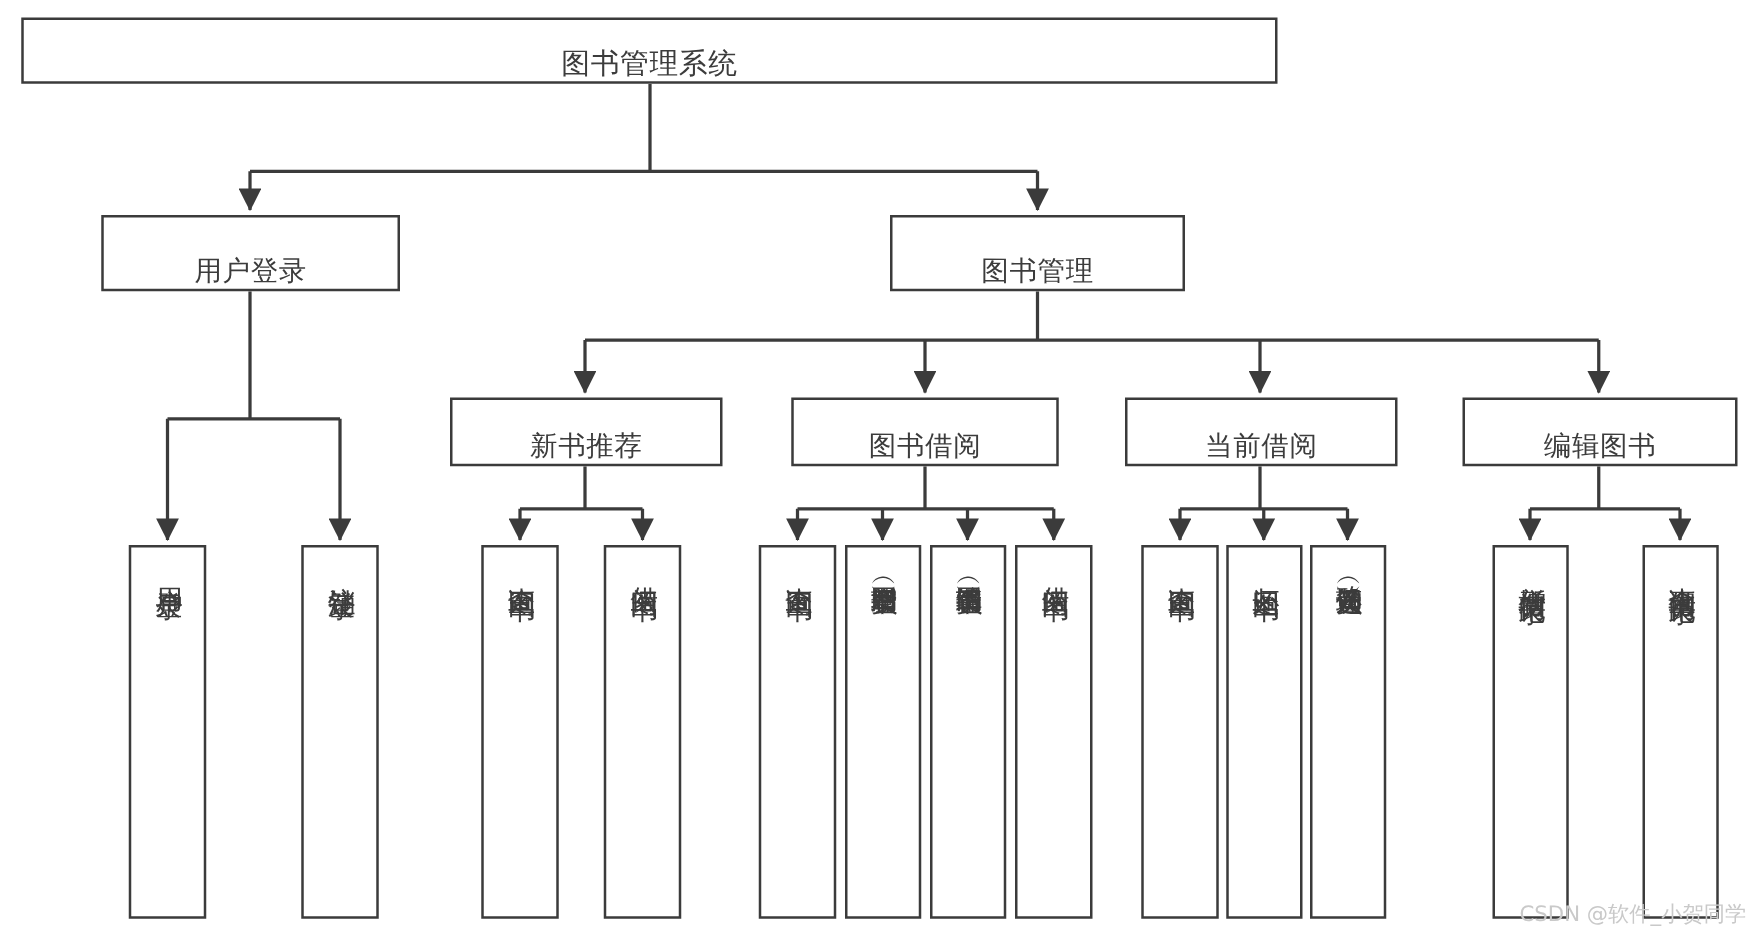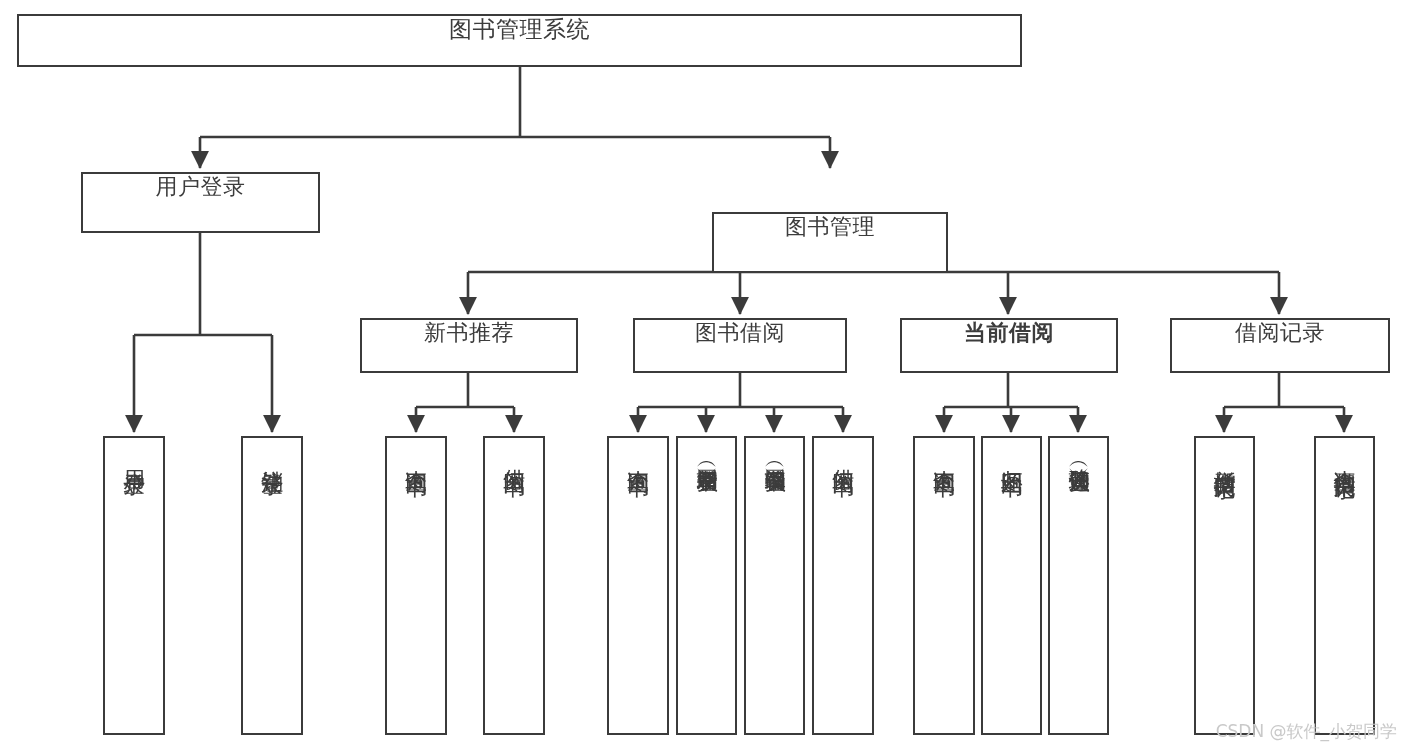--- a/index.html
+++ b/index.html
@@ -25,21 +25,21 @@
     width: 1405px;
     height: 747px;
     pointer-events: none;
   }
   .node {
     position: absolute;
     box-sizing: border-box;
     background: #ffffff;
     border: 2px solid #3b3b3b;
     display: flex;
-    align-items: flex-start;
+    align-items: flex-end;
     justify-content: center;
     color: #3c3c3c;
     z-index: 2;
   }
   .node .node-label {
     display: block;
     text-align: center;
     color: #3c3c3c;
     line-height: 1.18;
     letter-spacing: 0.5px;
@@ -139,35 +139,35 @@
     </g>
   </svg>
 
   <div class="node horiz root" style="left:17px; top:14px; width:1005px; height:53px;">
     <span class="node-label">图书管理系统</span>
   </div>
 
   <div class="node horiz" style="left:81px; top:172px; width:239px; height:61px;">
     <span class="node-label">用户登录</span>
   </div>
-  <div class="node horiz" style="left:712px; top:172px; width:236px; height:61px;margin-top:40px;">
+  <div class="node horiz" style="left:712px; top:172px; width:236px; height:61px;">
     <span class="node-label">图书管理</span>
   </div>
 
   <div class="node horiz" style="left:633px; top:318px; width:214px; height:55px;">
     <span class="node-label">图书借阅</span>
   </div>
   <div class="node horiz" style="left:360px; top:318px; width:218px; height:55px;">
     <span class="node-label">新书推荐</span>
   </div>
-  <div class="node horiz" style="left:900px; top:318px; width:218px; height:55px;font-weight:bold;">
+  <div class="node horiz" style="left:900px; top:318px; width:218px; height:55px;">
     <span class="node-label">当前借阅</span>
   </div>
   <div class="node horiz" style="left:1170px; top:318px; width:220px; height:55px;">
-    <span class="node-label">借阅记录</span>
+    <span class="node-label">编辑图书</span>
   </div>
 
   <div class="node vert" style="left:103px; top:436px; width:62px; height:299px;">
     <span class="node-label">用户登录</span>
   </div>
   <div class="node vert" style="left:241px; top:436px; width:62px; height:299px;">
     <span class="node-label">注销登录</span>
   </div>
 
   <div class="node vert" style="left:385px; top:436px; width:62px; height:299px;">

